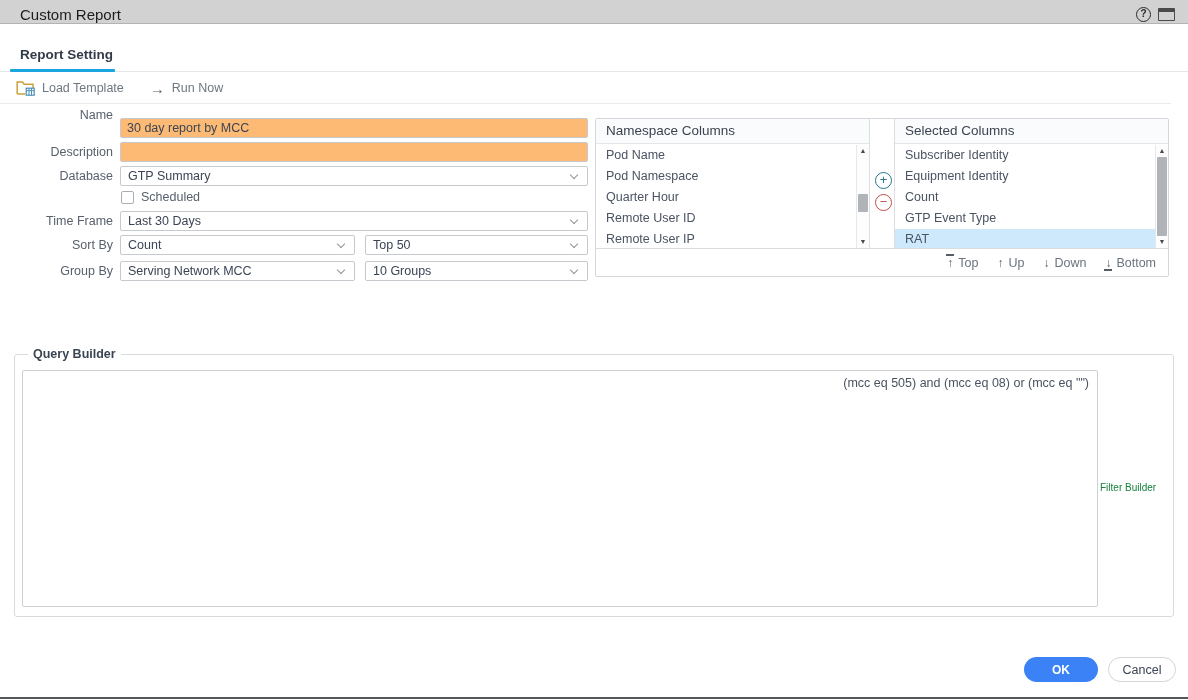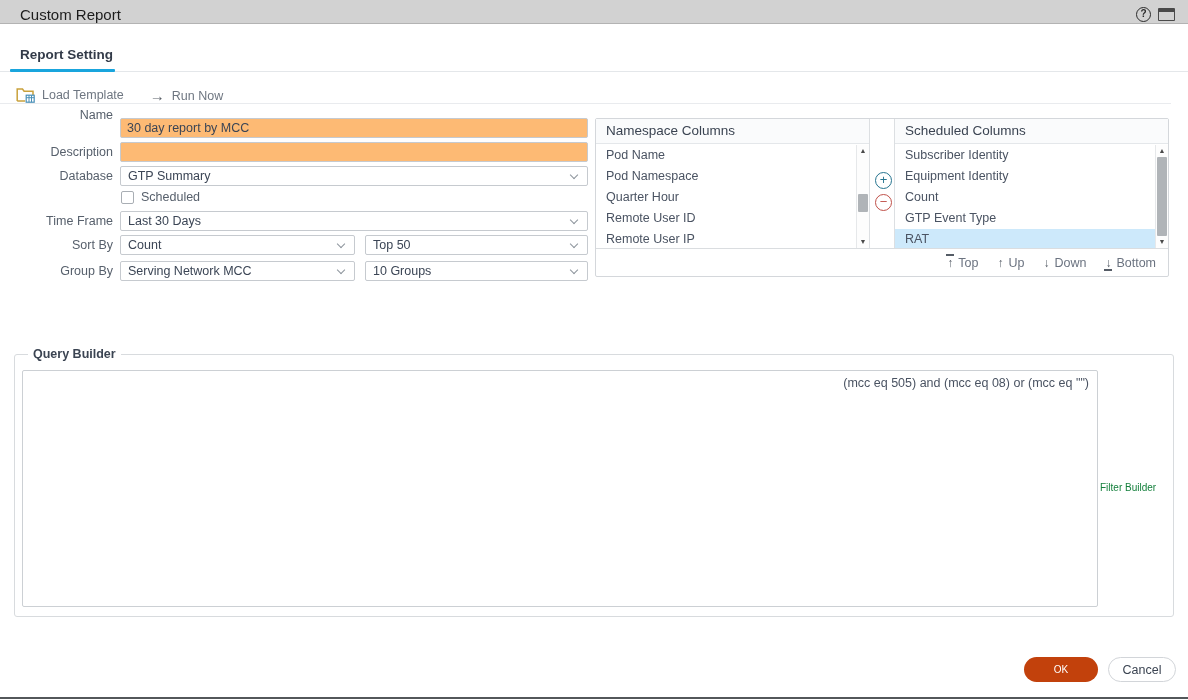--- a/index.html
+++ b/index.html
@@ -23,21 +23,21 @@
     position:absolute; right:13px; top:8px; width:17px; height:13px;
     border:1.5px solid #4a4a4a; border-top-width:4px; border-radius:1px; background:#d2d2d2; cursor:pointer;
   }
   
   .tabrow { position:absolute; top:30px; left:0; right:0; height:42px; border-bottom:1px solid #e4e7ea; background:#fff; }
   .tab { position:absolute; left:20px; top:17px; font-size:13.5px; font-weight:bold; color:#333b49; cursor:pointer; }
   .tab-underline { position:absolute; left:10px; bottom:-1px; width:105px; height:3px; background:#19a5dd; border-radius:1px; }
   
   .toolbar {
     position:absolute; top:73px; left:0; right:17px; height:31px; border-bottom:1px solid #e9ebee;
-    display:flex; align-items:flex-end; padding-left:16px; gap:26px;
+    display:flex; align-items:center; padding-left:16px; gap:26px;
   }
   .tb-btn { display:flex; align-items:center; gap:7px; font-size:12.5px; color:#6e7681; cursor:pointer; }
   .run-arrow { font-size:15px; color:#5a6068; line-height:1; }
   
   .frm-label { position:absolute; width:95px; left:18px; text-align:right; font-size:12.5px; color:#57606c; line-height:20px; }
   .frm-input {
     position:absolute; height:20px; border:1px solid #c6cacf; border-radius:2px; background:#fdba74;
     font-family:"Liberation Sans", sans-serif; font-size:12.5px; color:#3b4555; padding:0 6px; outline:none;
   }
   .sel {
@@ -79,22 +79,22 @@
     border:1px solid #d8dbde; border-radius:3px; }
   .qb-legend { position:absolute; left:28px; top:347px; background:#fff; padding:0 5px;
     font-size:12.5px; font-weight:bold; color:#3b4452; }
   .qb-textarea { position:absolute; left:22px; top:370px; width:1076px; height:237px;
     border:1px solid #ccd0d4; border-radius:2px; resize:none; outline:none;
     font-family:"Liberation Sans", sans-serif; font-size:12.5px; color:#4a5362; padding:5px 8px;text-align:right; }
   .filter-link { position:absolute; left:1100px; top:482px; width:76px; text-align:left;
     font-size:10px; color:#15803d; cursor:pointer; }
   
   .btn-ok { position:absolute; left:1024px; top:657px; width:74px; height:25px; border-radius:13px;
-    background:#c2410c; border:none; color:#fff; font-family:"Liberation Sans", sans-serif;
-    font-size:10px; font-weight:normal; cursor:pointer; }
+    background:#3b82f6; border:none; color:#fff; font-family:"Liberation Sans", sans-serif;
+    font-size:12px; font-weight:bold; cursor:pointer; }
   .btn-cancel { position:absolute; left:1108px; top:657px; width:68px; height:25px; border-radius:13px;
     background:#fff; border:1px solid #d2d5d9; color:#3b4452; font-family:"Liberation Sans", sans-serif;
     font-size:12.5px; cursor:pointer; }
   .bottom-edge { position:absolute; left:0; right:0; bottom:1px; height:2.5px; background:#53575a; }
 </style>
 </head>
 <body>
 
 <div class="app">
 
@@ -181,21 +181,21 @@
         <span class="arr up">▲</span>
         <div class="thumb" style="top:49px; height:18px"></div>
         <span class="arr down">▼</span>
       </div>
     </div>
 
     <span class="strip-btn btn-add">+</span>
     <span class="strip-btn btn-remove">−</span>
 
     <div class="pane pane-right">
-      <div class="pane-header">Scheduled Columns</div>
+      <div class="pane-header">Selected Columns</div>
       <div class="list">
         <div class="list-item">Subscriber Identity</div>
         <div class="list-item">Equipment Identity</div>
         <div class="list-item">Count</div>
         <div class="list-item">GTP Event Type</div>
         <div class="list-item selected">RAT</div>
       </div>
       <div class="sbar">
         <span class="arr up">▲</span>
         <div class="thumb" style="top:12px; height:79px"></div>

